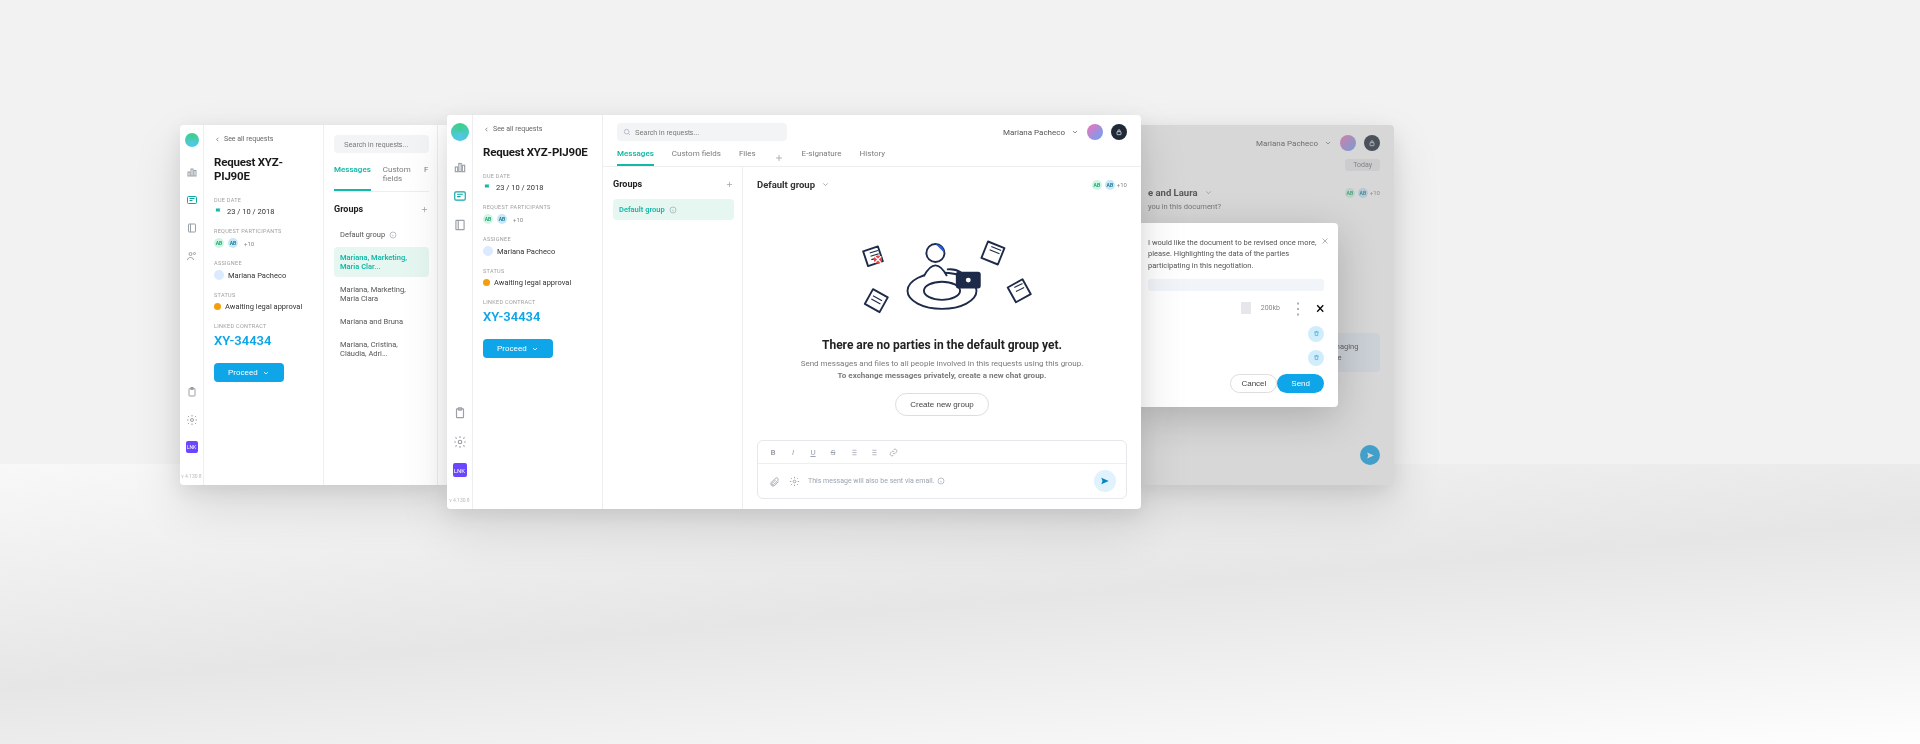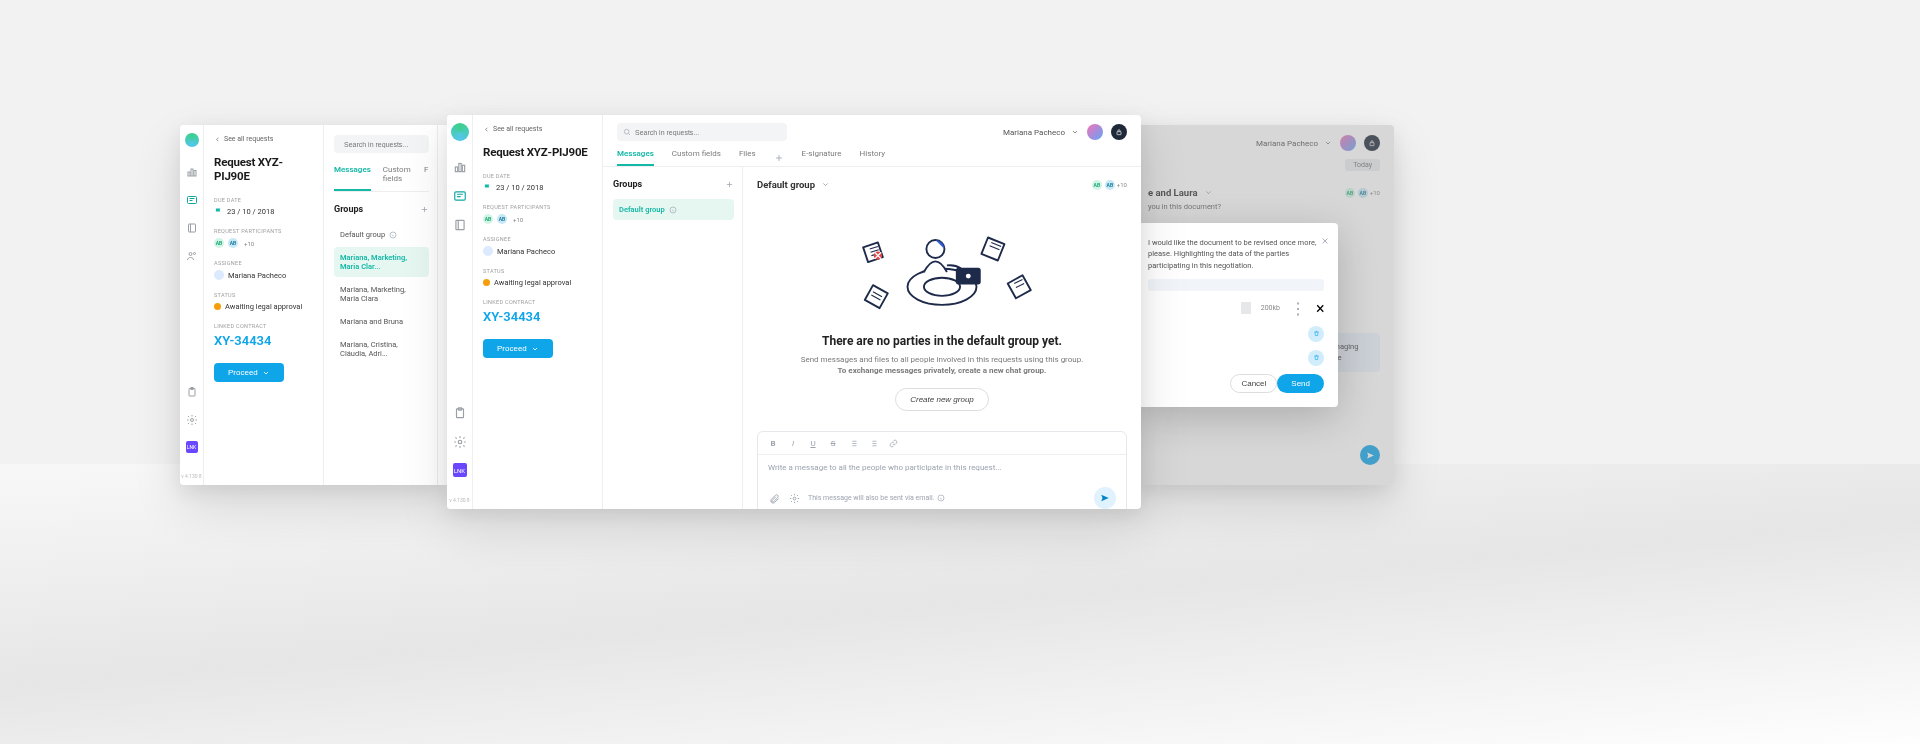--- a/index.html
+++ b/index.html
@@ -334,21 +334,20 @@
       margin-bottom: 12px;
     }
     .create-btn {
       border: 1px solid #ddd;
       background: #fff;
       border-radius: 14px;
       padding: 6px 14px;
       font-size: 8px;
       color: #444;
       font-weight: 500;
-      font-style: italic;
     }
 
     .composer {
       border: 1px solid #e5e7eb;
       border-radius: 6px;
     }
     .composer-toolbar {
       display: flex;
       gap: 10px;
       padding: 6px 10px;
@@ -943,21 +942,20 @@
               <svg viewBox="0 0 24 24" width="9" height="9" stroke="currentColor" stroke-width="2">
                   <path d="M9 6h11M9 12h11M9 18h11"></path>
                 </svg>
             </span>
             <span class="ticon">
               <svg viewBox="0 0 24 24" width="9" height="9" stroke="currentColor" stroke-width="2" fill="none">
                   <path d="M10 14a5 5 0 007 0l3-3a5 5 0 00-7-7l-1 1M14 10a5 5 0 00-7 0l-3 3a5 5 0 007 7l1-1"></path>
                 </svg>
             </span>
           </div>
-          <div class="composer-input">Write a message to all the people who participate in this request...</div>
           <div class="composer-footer">
             <span class="ficon">
               <svg viewBox="0 0 24 24" width="11" height="11" stroke="currentColor" fill="none" stroke-width="2">
                   <path d="M21 12l-9 9a5 5 0 01-7-7l9-9a3.5 3.5 0 115 5l-9 9a2 2 0 11-3-3l8-8"></path>
                 </svg>
             </span>
             <span class="ficon">
               <svg viewBox="0 0 24 24" width="11" height="11" stroke="currentColor" fill="none" stroke-width="2">
                   <circle cx="12" cy="12" r="3"></circle>
                   <path d="M12 2v3M12 19v3M4.2 4.2l2.1 2.1M17.7 17.7l2.1 2.1M2 12h3M19 12h3M4.2 19.8l2.1-2.1M17.7 6.3l2.1-2.1"></path>

